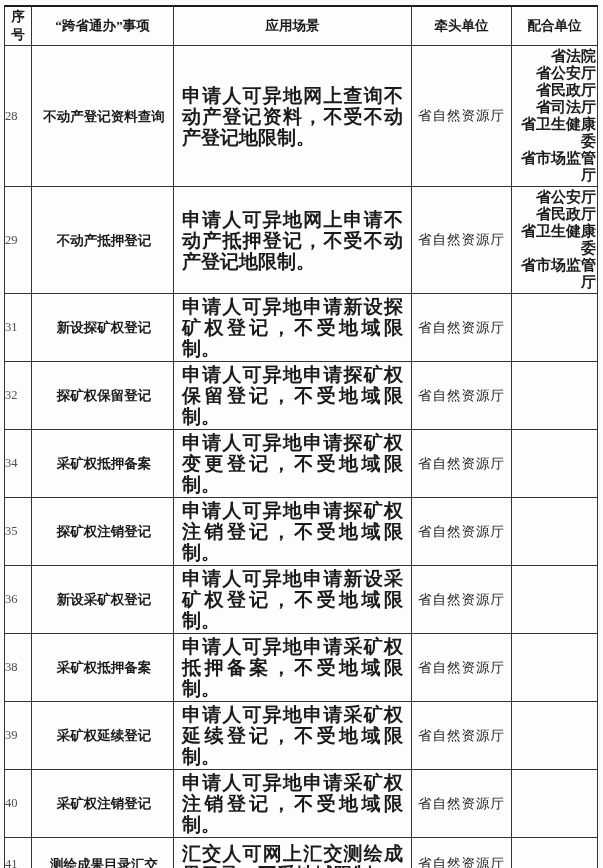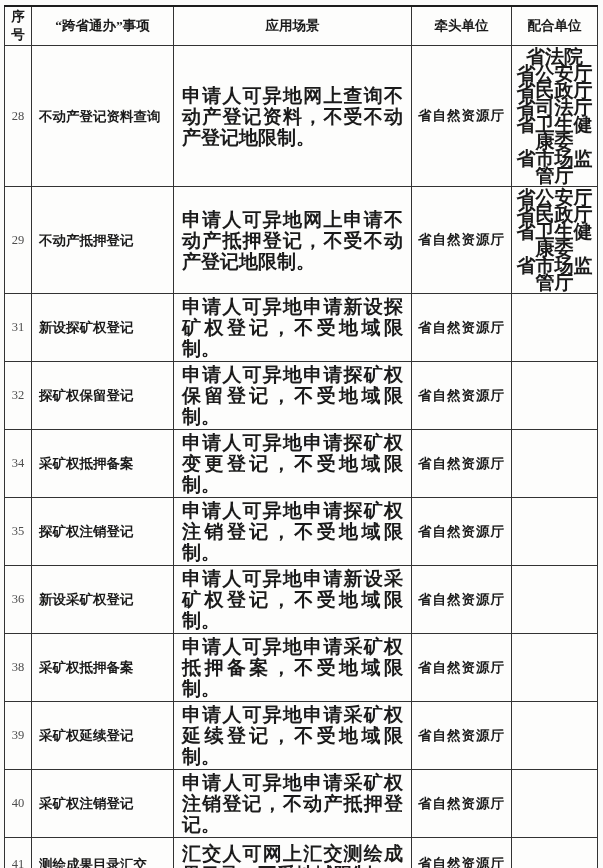--- a/index.html
+++ b/index.html
@@ -31,55 +31,54 @@
   }
   th {
     height: 29px;
     font-size: 13.5px;
     font-weight: 700;
     color: #1b1b1b;
     text-align: center;
     padding: 1px 0;
   }
   td.col-no {
-    text-align: center;
     font-size: 12.5px;
     font-weight: 400;
     color: #4d4d4d;
     padding: 0;
   }
   td.col-item {
     font-size: 13.5px;
     font-weight: 600;
     color: #1b1b1b;
     line-height: 19px;
     padding: 2px 4px 2px 7px;
-    text-align: left;
+    text-align: center;
   }
   td.col-scenario {
     font-size: 19px;
     font-weight: 600;
     color: #1b1b1b;
     line-height: 21px;
     padding: 2px 8px;
     text-align: justify;
   }
   td.col-lead {
     font-size: 13.5px;
-    font-weight: 700;
+    font-weight: 400;
     color: #1b1b1b;
     text-align: center;
     letter-spacing: 1px;
     padding: 0;
   }
   td.col-support {
-    font-size: 19px;
+    font-size: 15px;
     font-weight: 600;
     color: #1b1b1b;
-    text-align: center;
+    text-align: right;
     line-height: 17px;
     padding: 2px 1px;
   }
   tr.row-md > td { height: 48px; }
   tr.row-lg > td { height: 69px; }
   tr.row-xl > td { height: 104px; }
 </style>
 </head>
 <body>
 
@@ -172,21 +171,21 @@
       <tr class="row-md">
         <td class="col-no">39</td>
         <td class="col-item">采矿权延续登记</td>
         <td class="col-scenario">申请人可异地申请采矿权延续登记，不受地域限制。</td>
         <td class="col-lead">省自然资源厅</td>
         <td class="col-support"></td>
       </tr>
       <tr class="row-md">
         <td class="col-no">40</td>
         <td class="col-item">采矿权注销登记</td>
-        <td class="col-scenario">申请人可异地申请采矿权注销登记，不动产抵押登记。</td>
+        <td class="col-scenario">申请人可异地申请采矿权注销登记，不受地域限制。</td>
         <td class="col-lead">省自然资源厅</td>
         <td class="col-support"></td>
       </tr>
       <tr class="row-md">
         <td class="col-no">41</td>
         <td class="col-item">测绘成果目录汇交</td>
         <td class="col-scenario">汇交人可网上汇交测绘成果目录，不受地域限制。</td>
         <td class="col-lead">省自然资源厅</td>
         <td class="col-support"></td>
       </tr>

